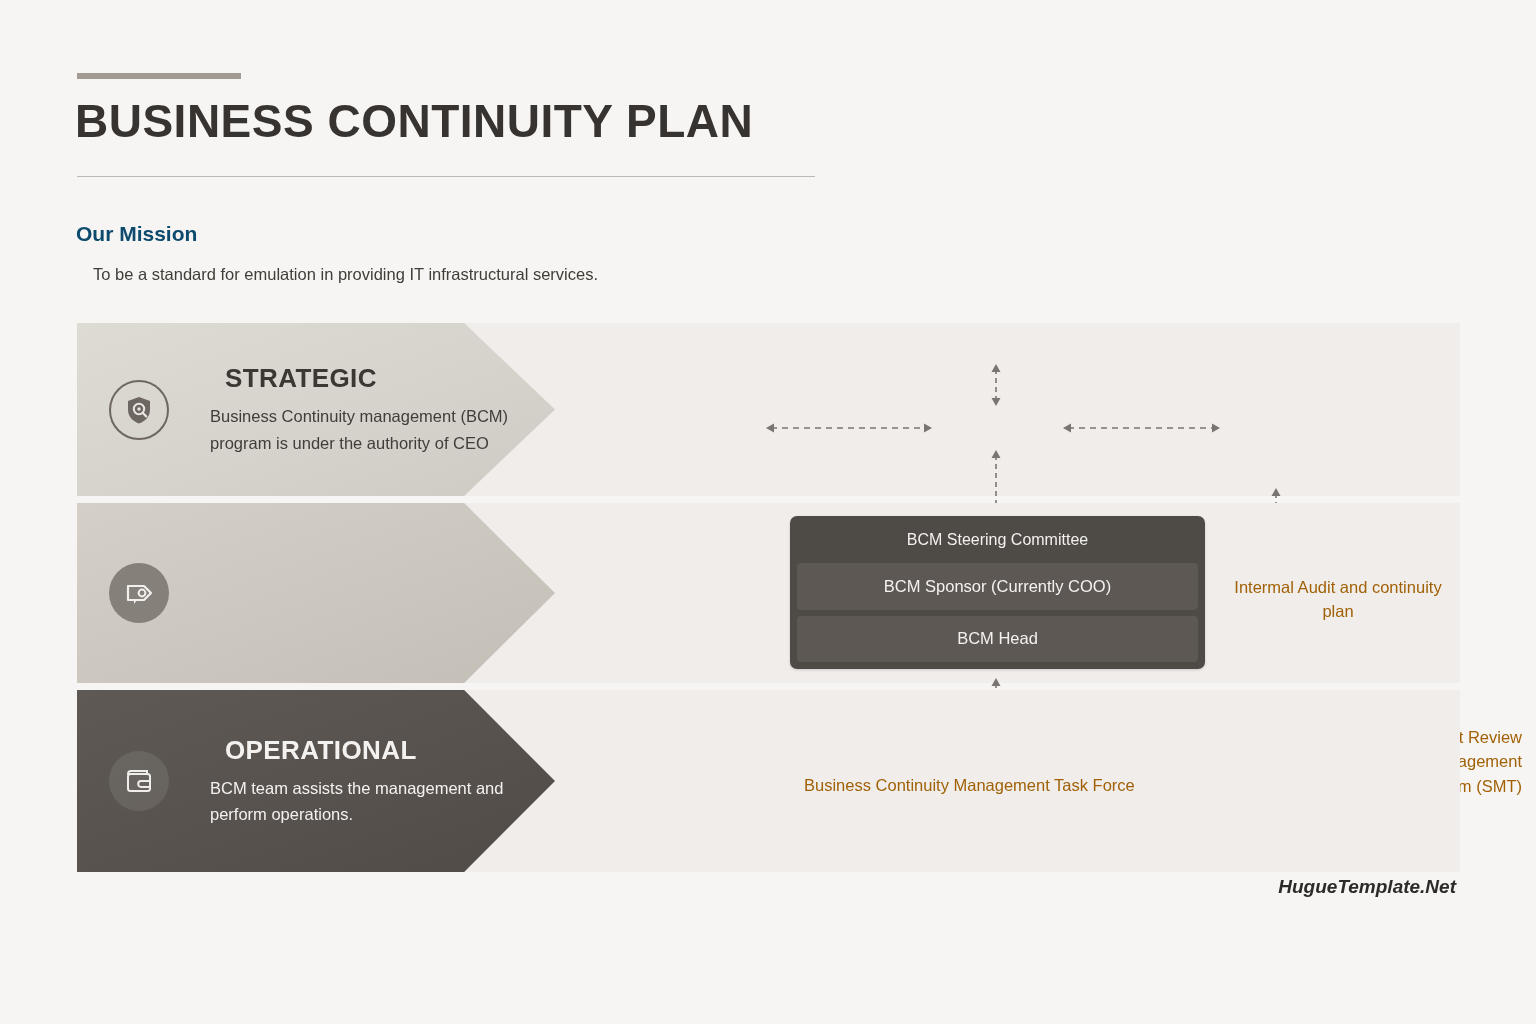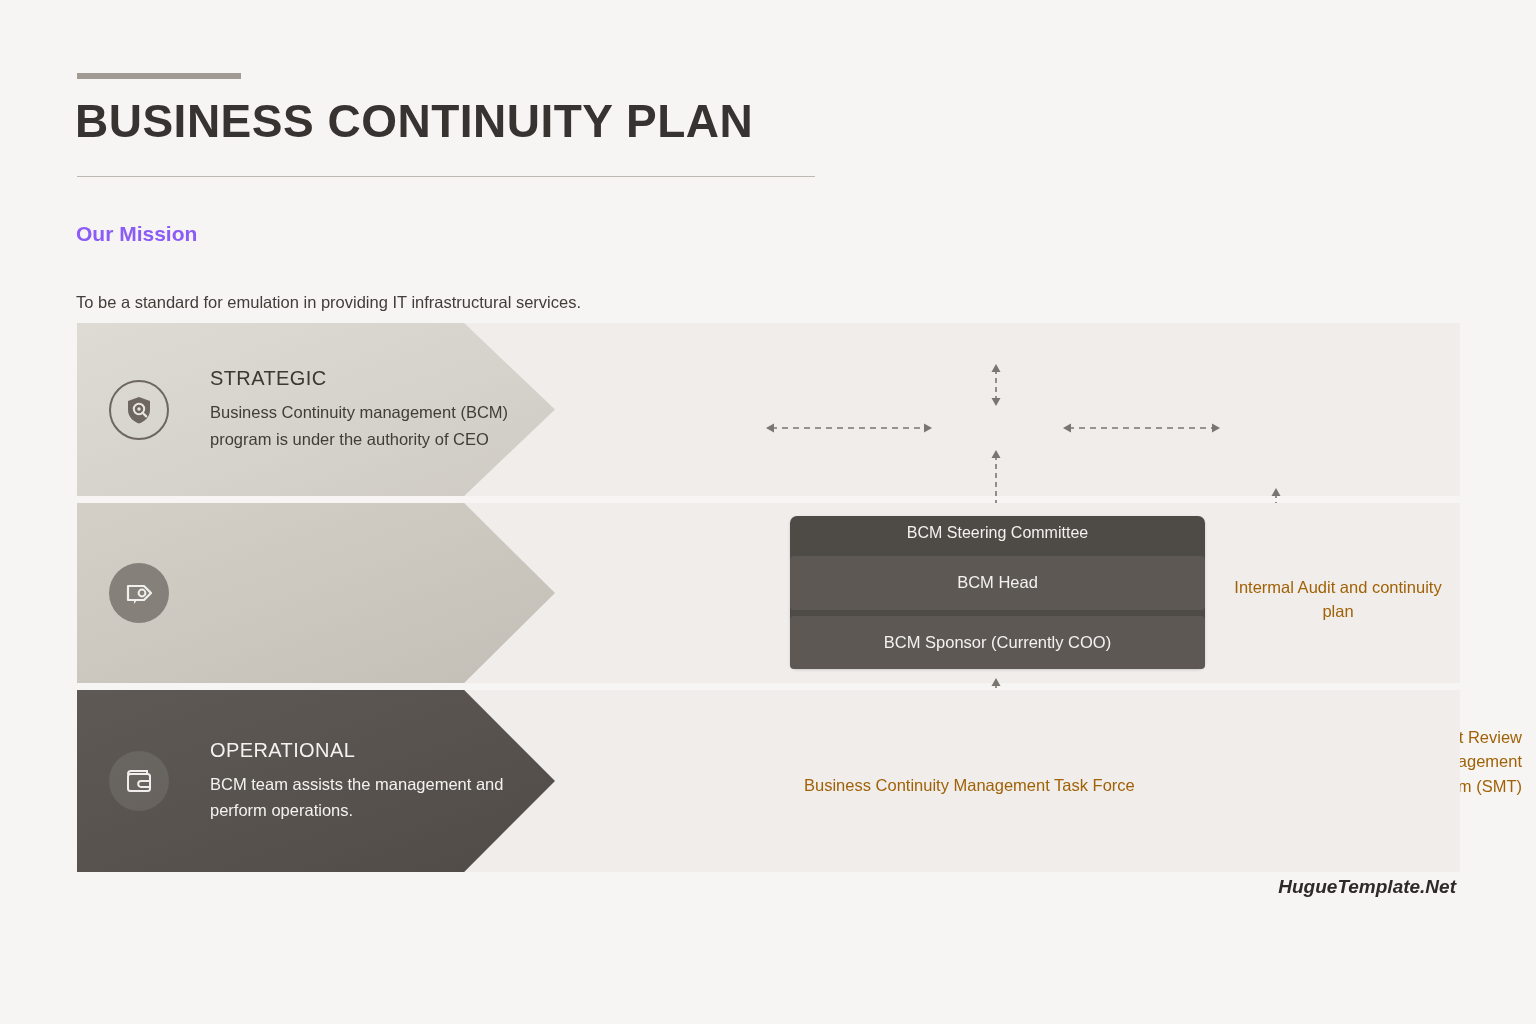--- a/index.html
+++ b/index.html
@@ -47,31 +47,30 @@
     height: 1px;
     background: #bdb8b2;
   }
 
   .mission-heading {
     position: absolute;
     left: 76px;
     top: 222px;
     font-size: 21px;
     font-weight: 700;
-    color: #8b5cf6;
+    color: #0c4a6e;
   }
 
   .mission-text {
     position: absolute;
-    left: 76px;
+    left: 93px;
     top: 265px;
     font-size: 16.5px;
     font-weight: 400;
     color: #413d39;
-    margin-top: 28px;
   }
 
   
   .band {
     position: absolute;
     left: 77px;
     width: 1383px;
     background: #f0edeb;
   }
   .band-1 { top: 323px;  height: 173px; }
@@ -112,25 +111,26 @@
     left: 133px;
     top: 0;
     height: 100%;
     width: 330px;
     display: flex;
     flex-direction: column;
     justify-content: center;
   }
 
   .chev-title {
-    font-size: 20px;
-    font-weight: 400;
+    font-size: 26px;
+    font-weight: 700;
     letter-spacing: 0.4px;
     margin-bottom: 9px;
     color: #3b3733;
+    margin-left: 15px;
   }
   .chev-desc {
     font-size: 16.5px;
     line-height: 1.58;
     color: #413d39;
     max-width: 312px;
   }
   .chevron-3 .chev-title,
   .chevron-3 .chev-desc { color: #f4f2f0; }
 
@@ -168,20 +168,21 @@
 
   
   .bcm-box {
     position: absolute;
     left: 790px;
     top: 516px;
     width: 415px;
     height: 153px;
     background: #4e4a46;
     border-radius: 7px;
+    padding: 7px;
     display: flex;
     flex-direction: column;
     gap: 6px;
     box-shadow: 0 1px 3px rgba(0,0,0,0.15);
   }
   .bcm-head-label {
     height: 34px;
     display: flex;
     align-items: center;
     justify-content: center;
@@ -290,22 +291,22 @@
         <path d="M11 23 L11 27 L14 23 Z" fill="#f2f0ee"></path>
       </svg>
     </div>
   </div>
 
   <div class="node-text" style="left:1154px; top:72px; width:214px; text-align:center;">Intermal Audit and continuity plan</div>
 </div>
 
 <div class="bcm-box">
   <div class="bcm-head-label">BCM Steering Committee</div>
+  <div class="bcm-sub">BCM Sponsor (Currently COO)</div>
   <div class="bcm-sub">BCM Head</div>
-  <div class="bcm-sub">BCM Sponsor (Currently COO)</div>
 </div>
 
 <div class="arrow ar-bcm-task">
   <svg width="16" height="82">
     <line x1="8" y1="5" x2="8" y2="77" stroke="#7a7570" stroke-width="1.6" stroke-dasharray="5 4"></line>
     <path d="M8 0 L12.5 8 L3.5 8 Z" fill="#7a7570"></path>
     <path d="M8 82 L12.5 74 L3.5 74 Z" fill="#7a7570"></path>
   </svg>
 </div>
 

